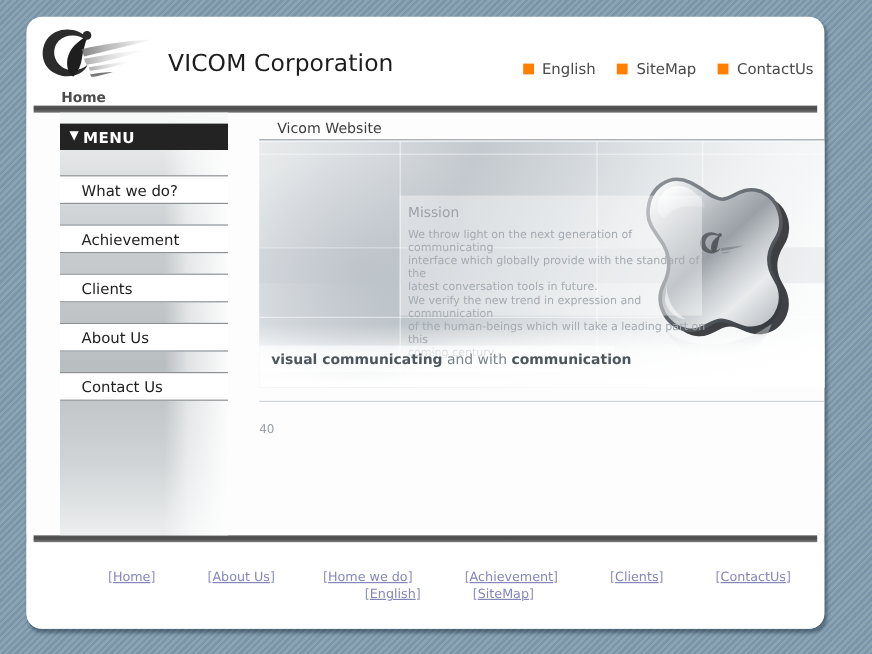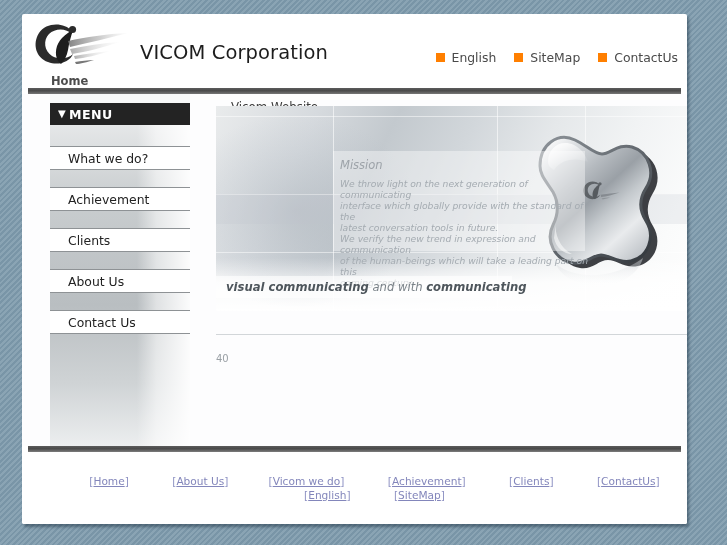--- a/index.html
+++ b/index.html
@@ -20,21 +20,21 @@
   }
 
   
   #page-card {
     position: absolute;
     left: 22px;
     top: 14px;
     width: 665px;
     height: 510px;
     background: #ffffff;
-    border-radius: 2px;
+    border-radius: 13px;
     box-shadow: 2px 3px 3px rgba(20,40,55,0.45);
     overflow: hidden;
   }
 
   
   #header {
     position: relative;
     height: 74px;
   }
   #logo-mark {
@@ -182,35 +182,34 @@
     top: 22px;
     width: 484px;
     height: 1px;
     background: #9aa0a5;
   }
 
   
   #hero {
     position: absolute;
     left: 22px;
-    top: 12px;
+    top: 24px;
     width: 484px;
     height: 205px;
     overflow: hidden;
     background:
       linear-gradient(to bottom,
         rgba(255,255,255,0.0) 0%,
         rgba(255,255,255,0.0) 74%,
         rgba(255,255,255,0.85) 86%,
         rgba(255,255,255,1) 100%),
       linear-gradient(115deg,
         #e9ebec 0%, #d6dade 18%, #c3c9ce 32%,
         #d2d7db 46%, #e5e8ea 60%, #f1f3f4 74%,
         #fafbfb 88%, #ffffff 100%);
-    font-style: italic;
   }
   .hero-gridline-v {
     position: absolute;
     top: 0;
     width: 1px;
     height: 100%;
     background: rgba(255,255,255,0.58);
   }
   .hero-gridline-h {
     position: absolute;
@@ -502,34 +501,34 @@
         <div id="mission-panel"></div>
         <div id="mission-heading">Mission</div>
         <div id="mission-body">We throw light on the next generation of communicating
 interface which globally provide with the standard of the
 latest conversation tools in future.
 We verify the new trend in expression and communication
 of the human-beings which will take a leading part on this
 coming century.</div>
 
         <div id="tagline-bar"></div>
-        <div id="tagline"><b>visual communicating</b><span> and with </span><b>communicating</b></div>
+        <div id="tagline"><b>visual communicating</b><span> and with </span><b>communication</b></div>
       </div>
 
       <div id="hero-rule"></div>
       <div id="counter-text">40</div>
     </div>
   </div>
 
   <div id="footer-rule"></div>
 
   <div id="footer">
     <div id="footer-links">
       <span class="flink-wrap"><span>[</span><span class="flink">Home</span><span>]</span></span>
-      <span class="flink-wrap"><span>[</span><span class="flink">About Us</span><span>]</span></span><span class="flink-wrap"><span>[</span><span class="flink">Vicom we do</span><span>]</span></span>
+      <span class="flink-wrap"><span>[</span><span class="flink">About Us</span><span>]</span></span><span class="flink-wrap"><span>[</span><span class="flink">Home we do</span><span>]</span></span>
       <span class="flink-wrap"><span>[</span><span class="flink">Achievement</span><span>]</span></span>
       <span class="flink-wrap"><span>[</span><span class="flink">Clients</span><span>]</span></span>
       <span class="flink-wrap"><span>[</span><span class="flink">ContactUs</span><span>]</span></span>
       <span class="flink-wrap"><span>[</span><span class="flink">English</span><span>]</span></span>
       <span class="flink-wrap"><span>[</span><span class="flink">SiteMap</span><span>]</span></span>
     </div>
   </div>
 
 </div>
 

